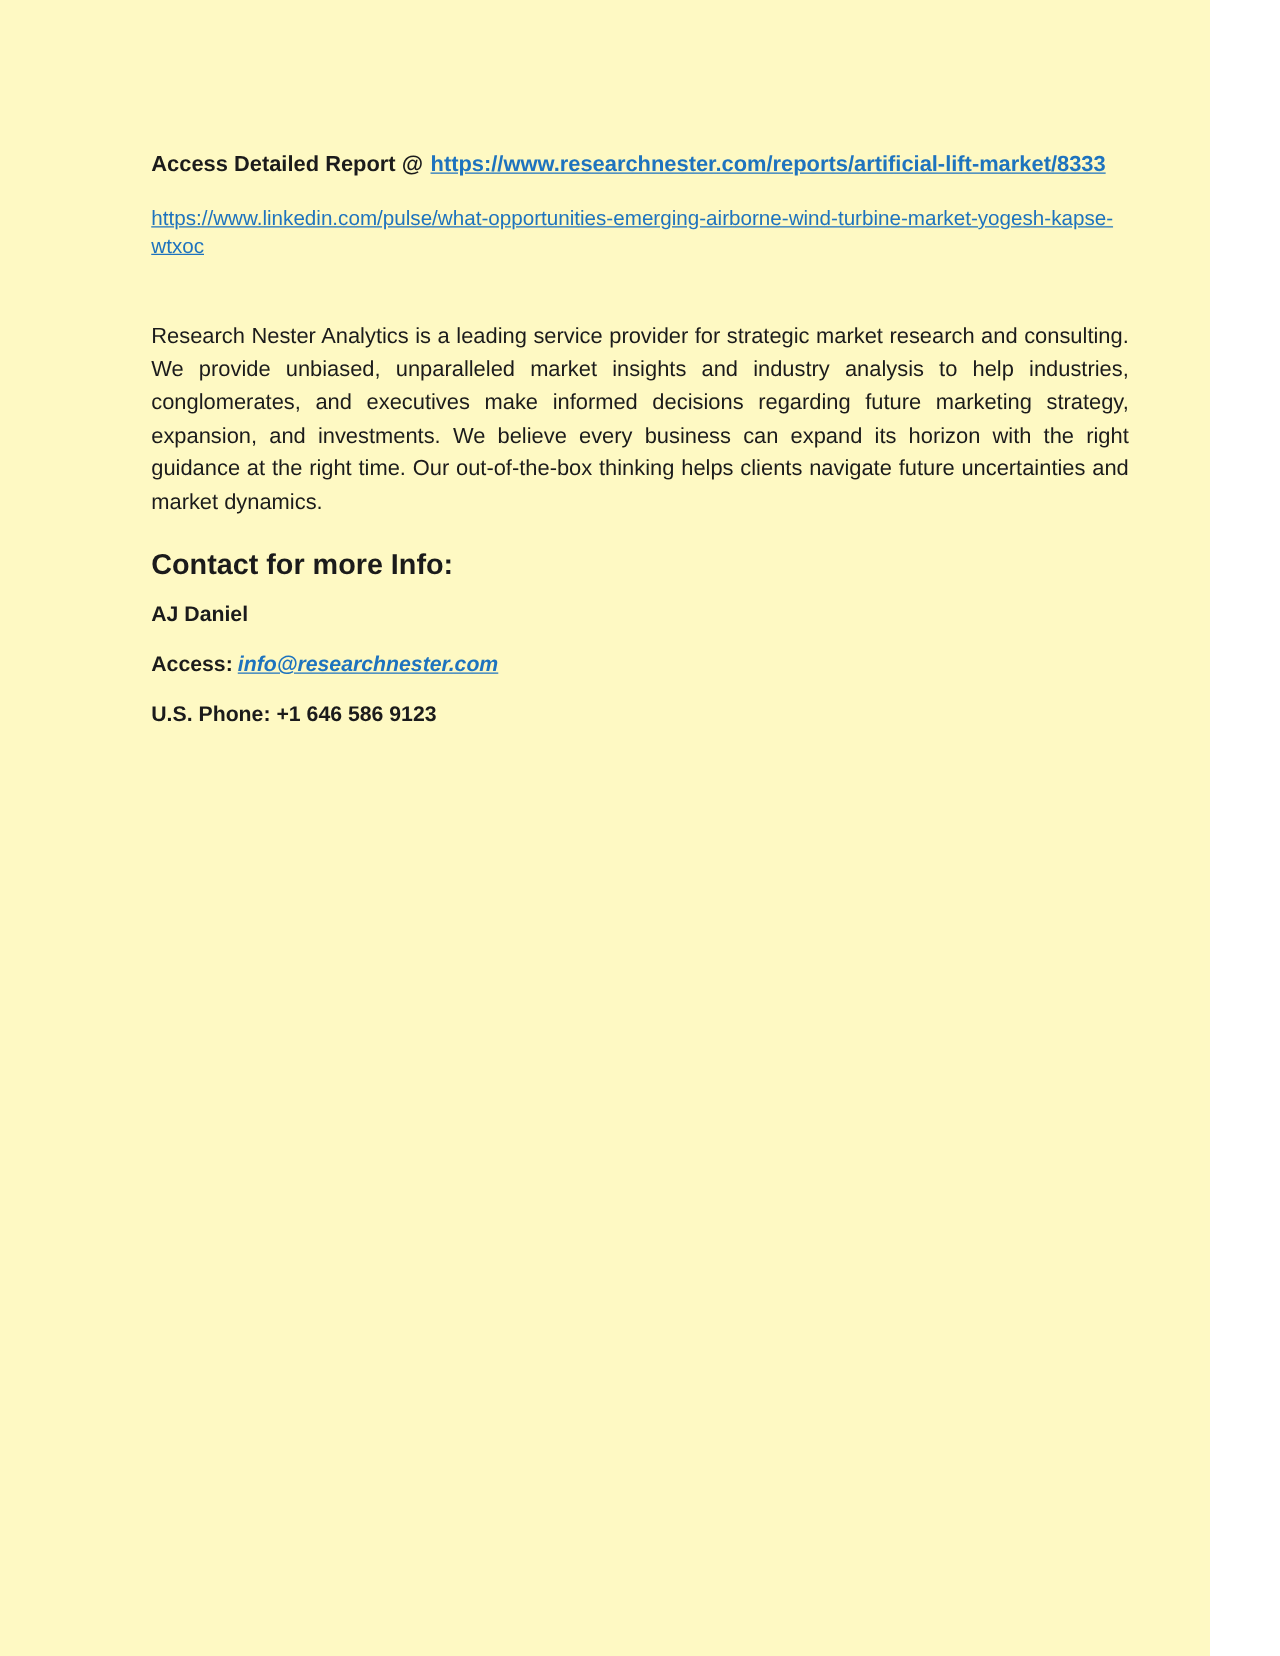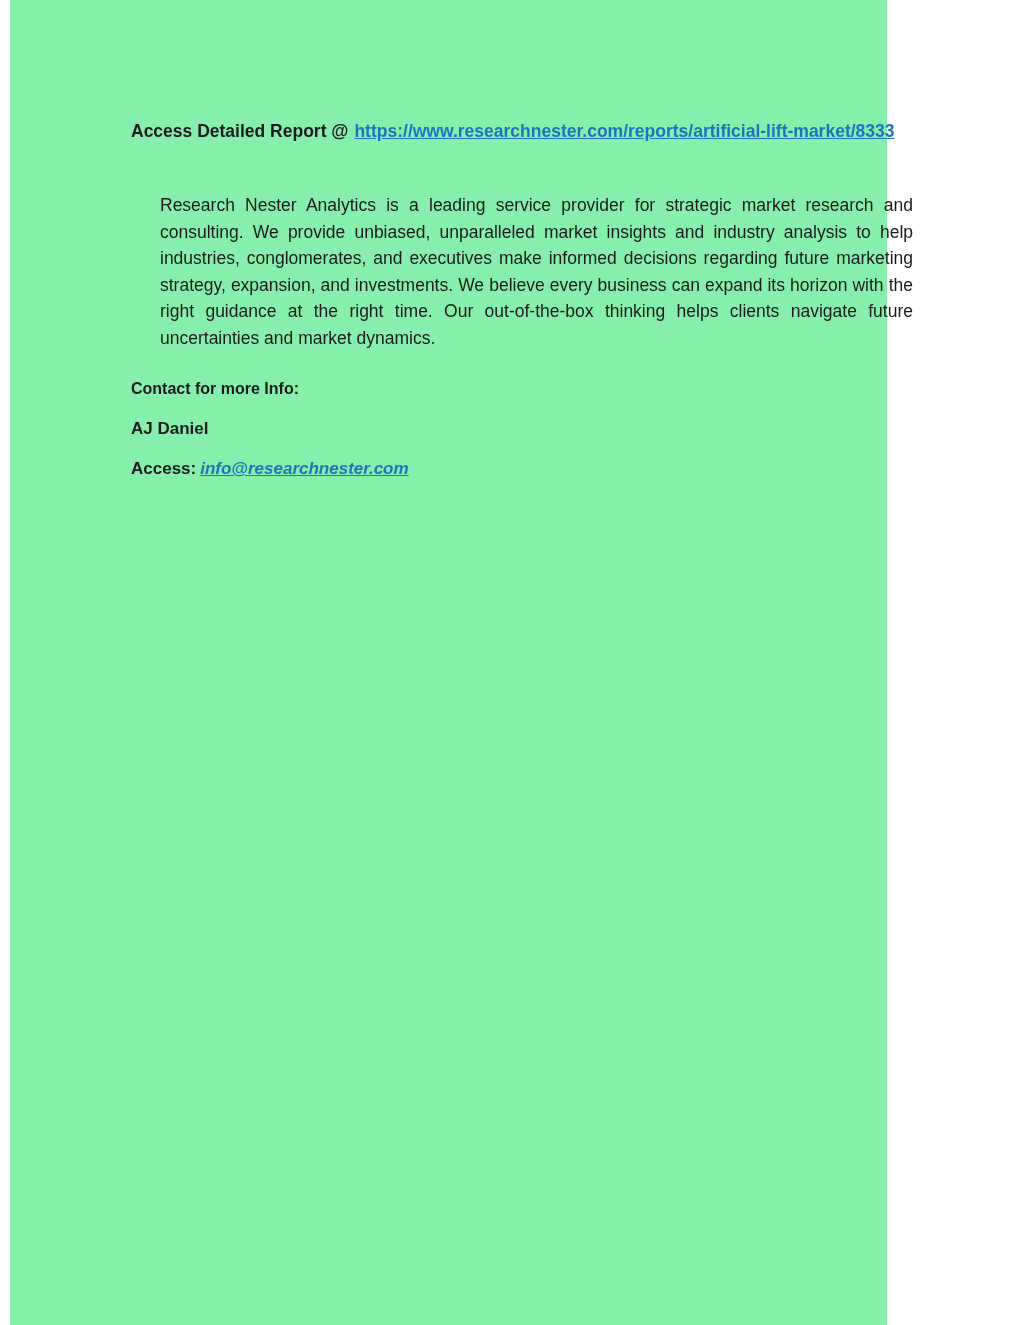--- a/index.html
+++ b/index.html
@@ -10,24 +10,24 @@
   body {
     width: 1024px;
     height: 1325px;
     position: relative;
     font-family: "Liberation Sans", sans-serif;
     color: #1b1b1b;
     overflow: hidden;
   }
   .page {
     position: absolute;
-    left: 10px; top: 0;
-    width: 877px;
+    left: 0; top: 0;
+    width: 968px;
     height: 1325px;
-    background: #86efac;
+    background: #fef9c3;
   }
   .content {
     position: absolute;
     left: 121px;
     top: 118px;
     width: 782px;
   }
   .heading-line {
     font-size: 17.5px;
     line-height: 27px;
@@ -53,25 +53,24 @@
   .links-block .link {
     display: block;
     font-weight: normal;
   }
   .about-paragraph {
     margin-top: 47px;
     font-size: 17.5px;
     line-height: 26.5px;
     text-align: justify;
     color: #1b1b1b;
-    margin-left: 29px;
   }
   .contact-heading {
     margin-top: 24px;
-    font-size: 16px;
+    font-size: 23px;
     line-height: 27px;
     font-weight: bold;
   }
   .contact-line {
     margin-top: 13px;
     font-size: 17px;
     line-height: 27px;
     font-weight: bold;
   }
   .contact-line .link {
@@ -87,28 +86,33 @@
 <body>
 
 <div class="page">
   <div class="content">
 
     <div class="heading-line">
       <span>Access Detailed Report @</span><a class="link">https://www.researchnester.com/reports/artificial-lift-market/8333</a>
     </div>
 
     <div class="links-block">
+      <a class="link">https://www.linkedin.com/pulse/what-opportunities-emerging-airborne-wind-turbine-market-yogesh-kapse-wtxoc</a>
     </div>
 
     <div class="about-paragraph">Research Nester Analytics is a leading service provider for strategic market research and consulting. We provide unbiased, unparalleled market insights and industry analysis to help industries, conglomerates, and executives make informed decisions regarding future marketing strategy, expansion, and investments. We believe every business can expand its horizon with the right guidance at the right time. Our out-of-the-box thinking helps clients navigate future uncertainties and market dynamics.</div>
 
     <div class="contact-heading">Contact for more Info:</div>
 
     <div class="contact-line">AJ Daniel</div>
 
     <div class="contact-line">
       <span class="label">Access:</span><a class="link">info@researchnester.com</a>
     </div>
 
+    <div class="contact-line">
+      <span class="label">U.S. Phone:</span>
+      <span>+1 646 586 9123</span>
+    </div>
 
 
   </div>
 </div>
 
 </body></html>

